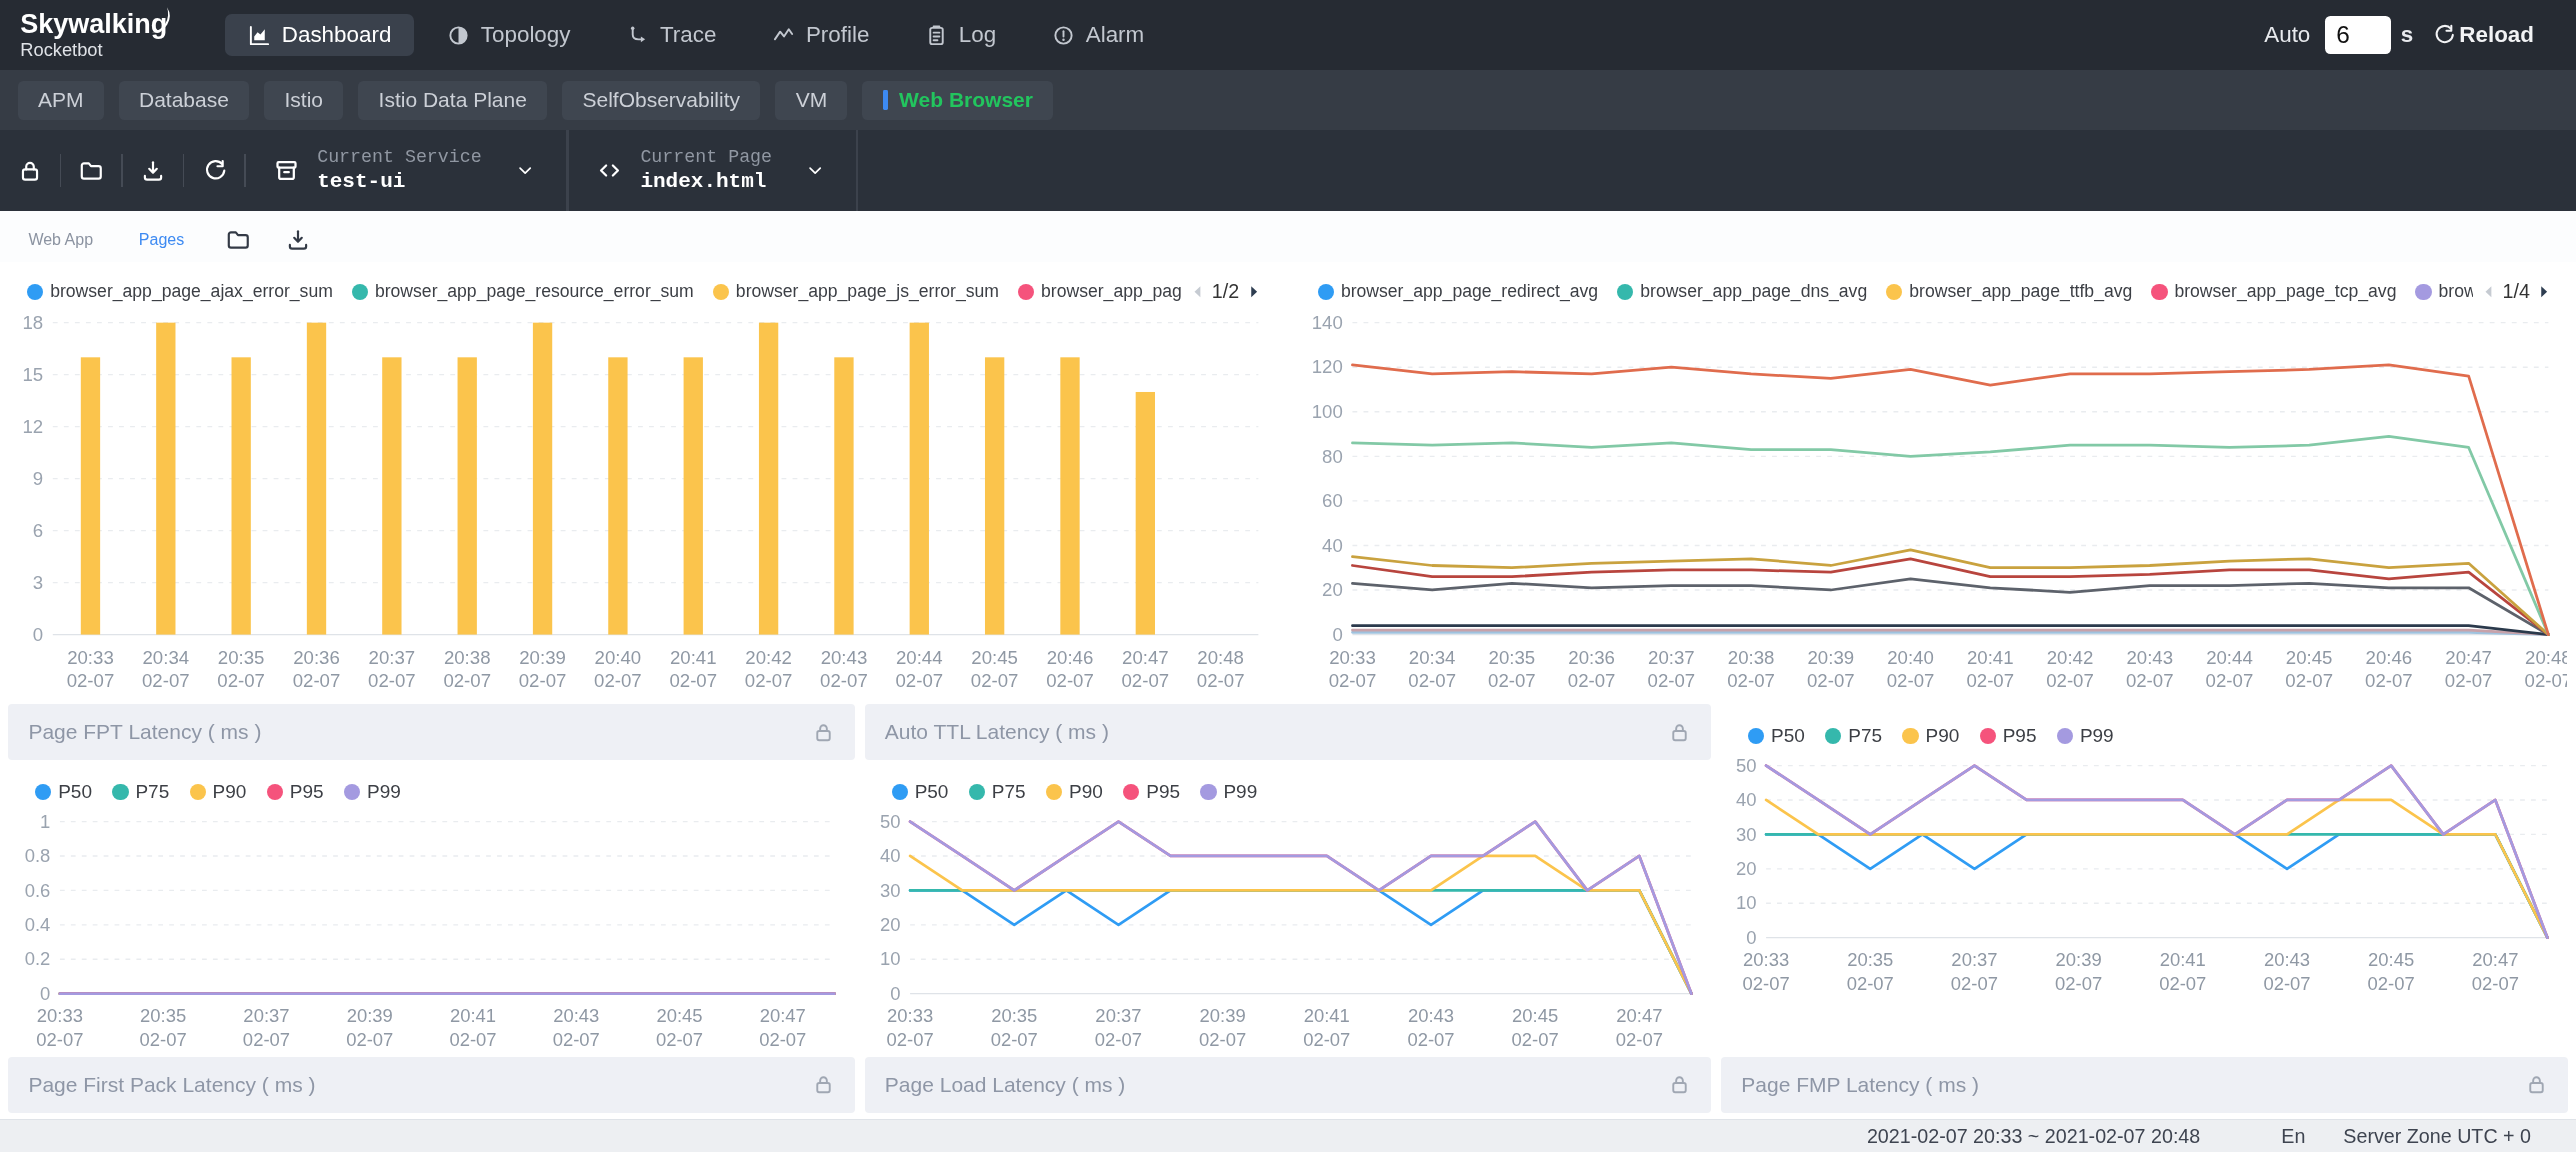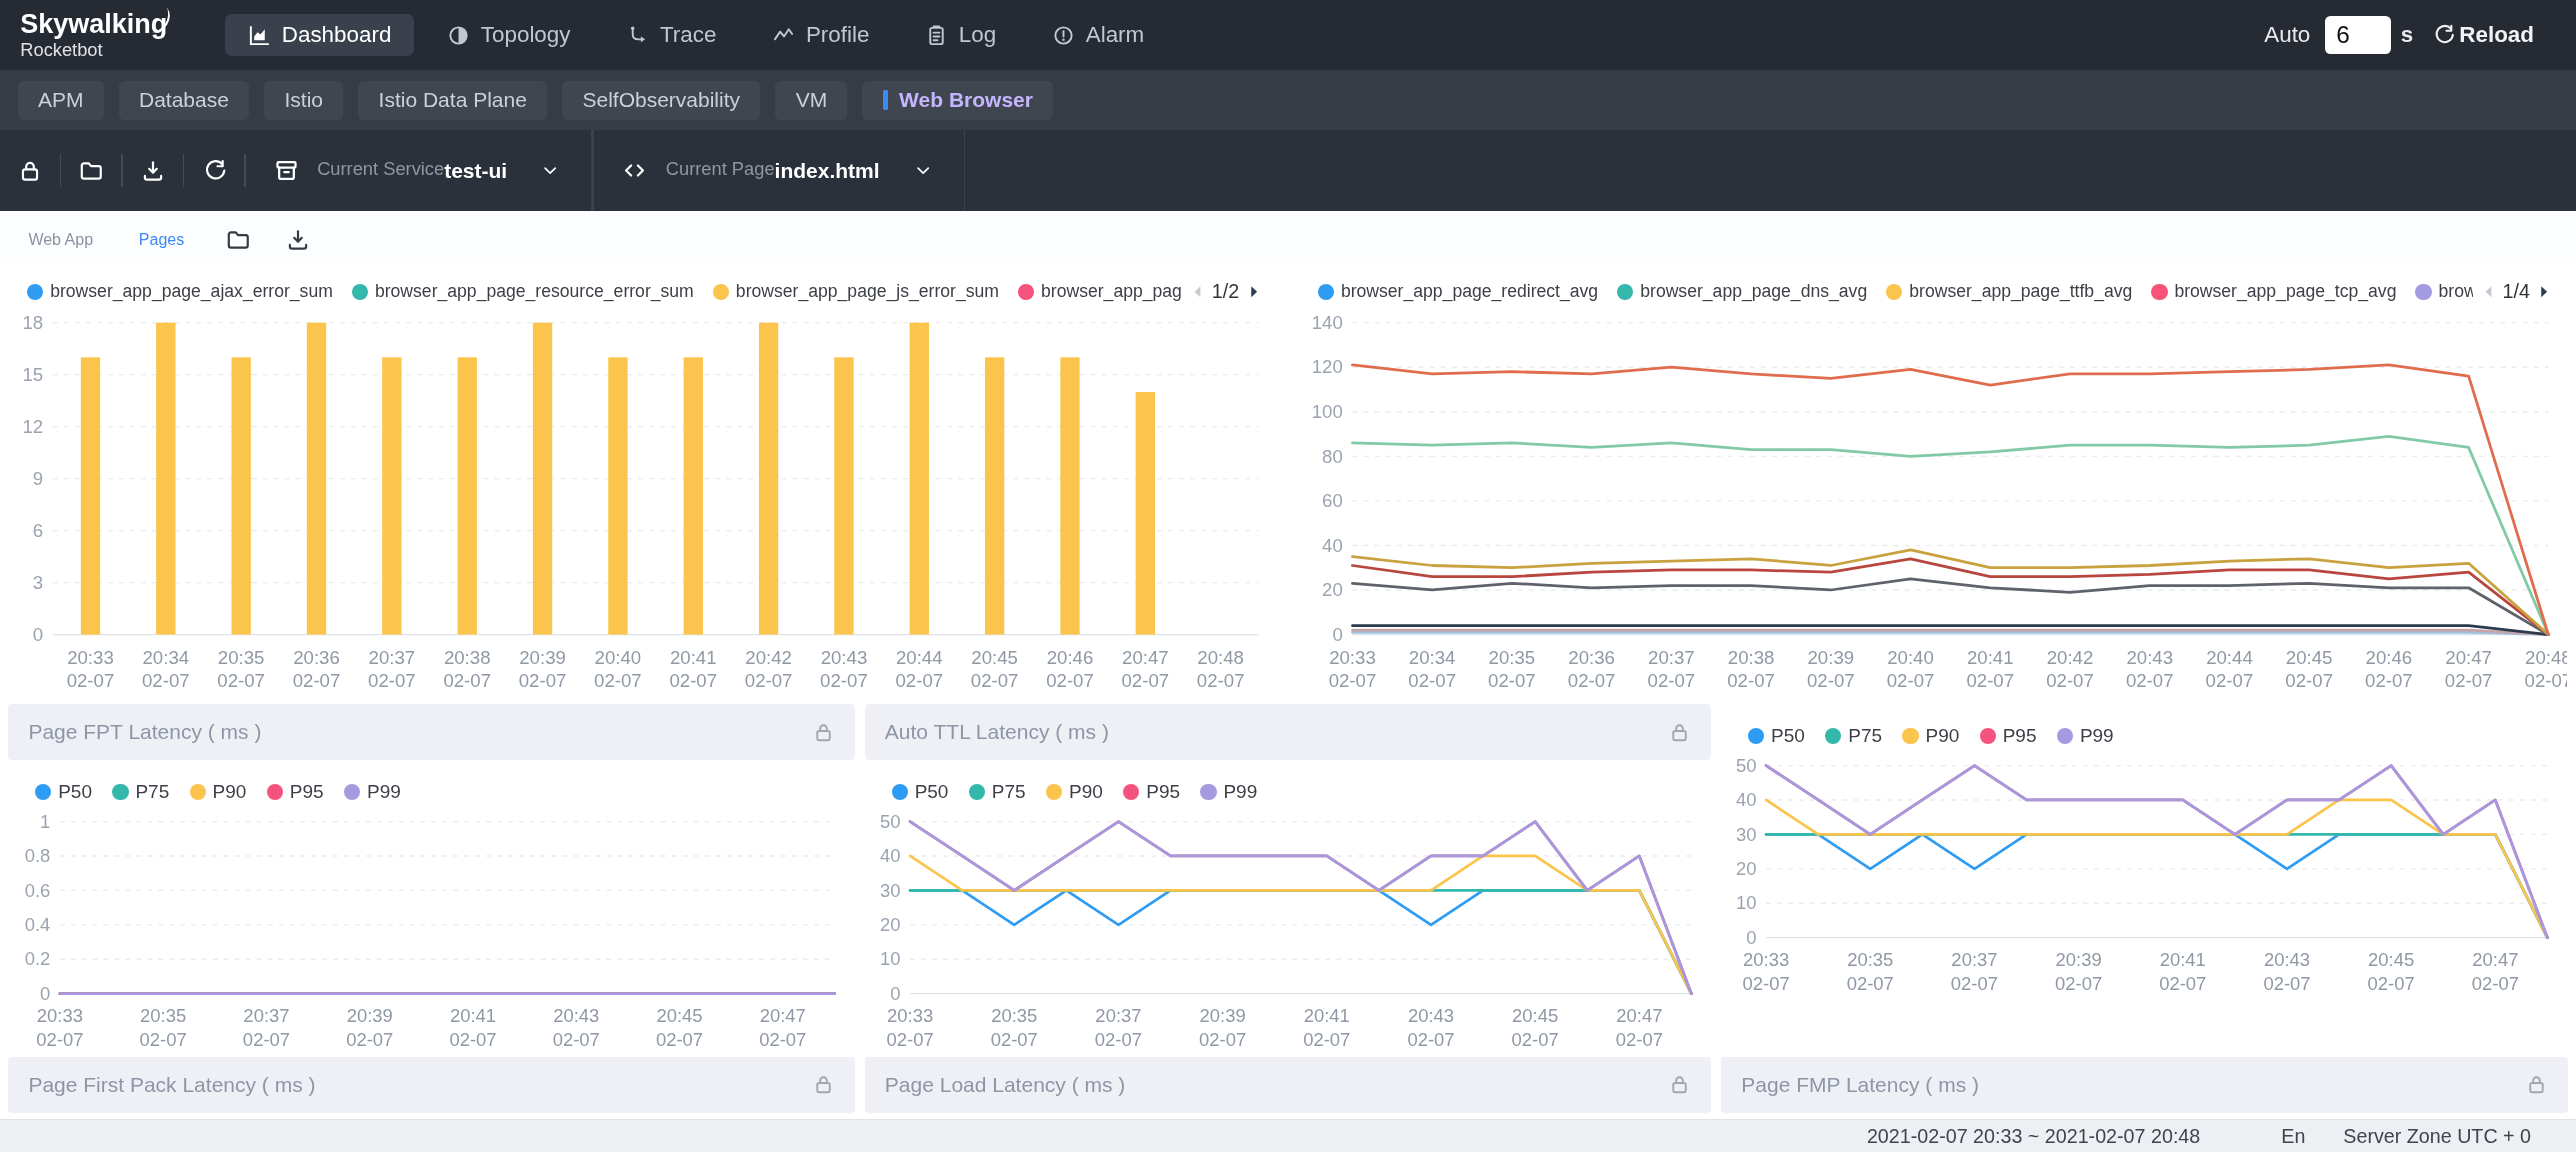--- a/index.html
+++ b/index.html
@@ -23,32 +23,32 @@
   .auto-input{width:66px;height:38px;background:#fff;border:none;border-radius:5.4px;font-size:24.4px;
               padding:0 0 0 11px;color:#111;font-family:inherit;}
   .nav-right .unit{margin:0 17.6px 0 9.5px;font-weight:bold;}
   .reload{display:flex;align-items:center;gap:4.1px;color:#f2f3f5;cursor:pointer;font-weight:bold;}
   .reload .ic{width:24.4px;height:24.4px;display:inline-flex;}
 
   
   .dash-tabs{height:60px;background:#363c45;display:flex;align-items:center;padding-left:17.6px;gap:15px;}
   .dtab{background:#3f4650;border-radius:5.4px;padding:0 20.3px;height:39px;display:flex;align-items:center;
         font-size:21px;color:#ccd0d7;cursor:pointer;white-space:nowrap;}
-  .dtab.active{color:#c4b5fd;font-weight:bold;text-align:right;}
+  .dtab.active{color:#22c55e;font-weight:bold;text-align:right;}
   .dtab .ind{width:5.4px;height:20.3px;background:#3d8af2;border-radius:1.4px;margin-right:11px;display:inline-block;}
 
   
   .toolbar{height:81px;background:#2b313a;display:flex;align-items:center;color:#fff;}
   .tool-btn{width:60px;height:81px;display:flex;align-items:center;justify-content:center;cursor:pointer;}
   .tool-btn .ic{width:26px;height:26px;display:inline-flex;color:#fff;}
   .vdiv{width:1.4px;height:33px;background:#454b55;}
   .vdiv-full{width:1.4px;height:81px;background:#3c424c;}
   .sel-group{display:flex;align-items:center;padding:0 31px 0 27px;height:81px;cursor:pointer;}
   .sel-group .ic{width:27px;height:27px;display:inline-flex;color:#fff;margin-right:17.6px;}
-  .sel-text{display:flex;flex-direction:row;line-height:1.2;}
+  .sel-text{display:flex;flex-direction:column;line-height:1.2;font-family:Liberation Mono, monospace;}
   .sel-label{font-size:18.3px;color:#9097a2;}
   .sel-value{font-size:21px;color:#ffffff;font-weight:bold;}
   .sel-group .chev{width:20.3px;height:20.3px;display:inline-flex;color:#fff;margin-left:33px;}
 
   
   .page-tabs{height:58px;background:#fcfdfe;border-bottom:1.4px solid #e7eaee;display:flex;align-items:center;
              padding-left:23px;}
   .ptab{position:relative;height:100%;display:flex;align-items:center;font-size:16px;color:#8b93a1;
         padding:0 5.4px;margin-right:35px;cursor:pointer;}
   .ptab.active{color:#3d8af2;}

